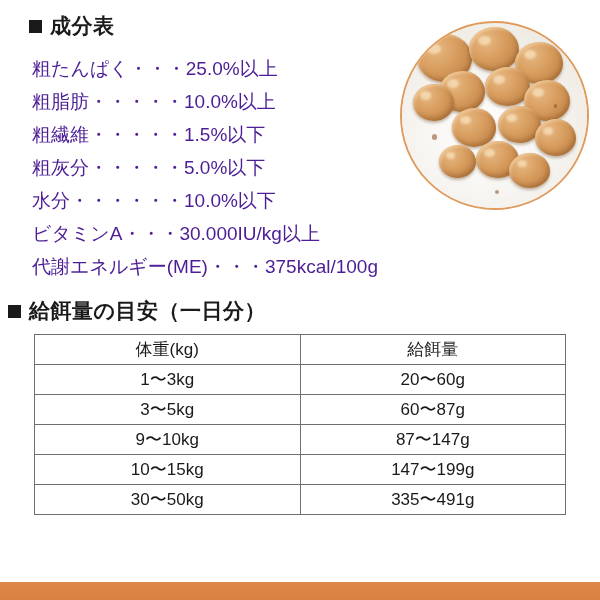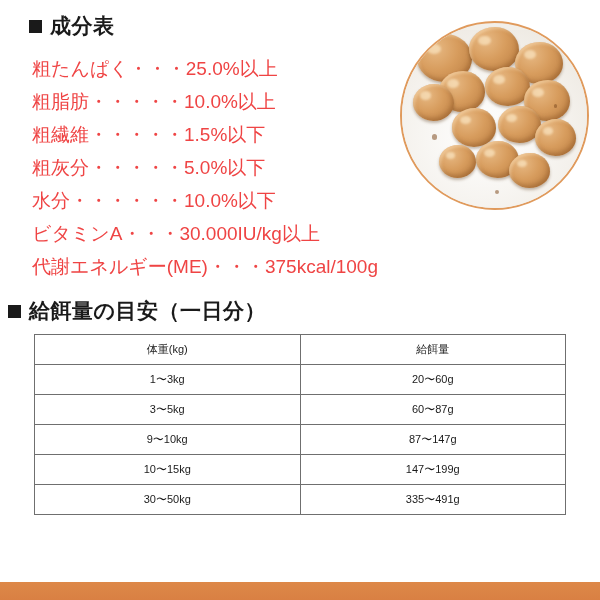--- a/index.html
+++ b/index.html
@@ -60,21 +60,21 @@
 
   
   .ingredients {
     position: absolute;
     left: 32px;
     top: 52px;
     width: 420px;
   }
   .ing-row {
     font-size: 19px;
-    color: #ef4444;
+    color: #4c1d95;
     line-height: 1.0;
     height: 33px;
     display: flex;
     align-items: center;
     white-space: nowrap;
   }
 
   
   .photo {
     position: absolute;
@@ -124,21 +124,21 @@
     position: absolute;
     left: 34px;
     top: 334px;
     width: 532px;
     border-collapse: collapse;
     table-layout: fixed;
   }
   .feed-table th, .feed-table td {
     border: 1px solid #6f6f6f;
     text-align: center;
-    font-size: 11px;
+    font-size: 17px;
     color: #1a1a1a;
     height: 29px;
     font-weight: normal;
     padding: 0;
   }
   .feed-table th { font-weight: normal; }
 </style>
 </head>
 <body>
 

